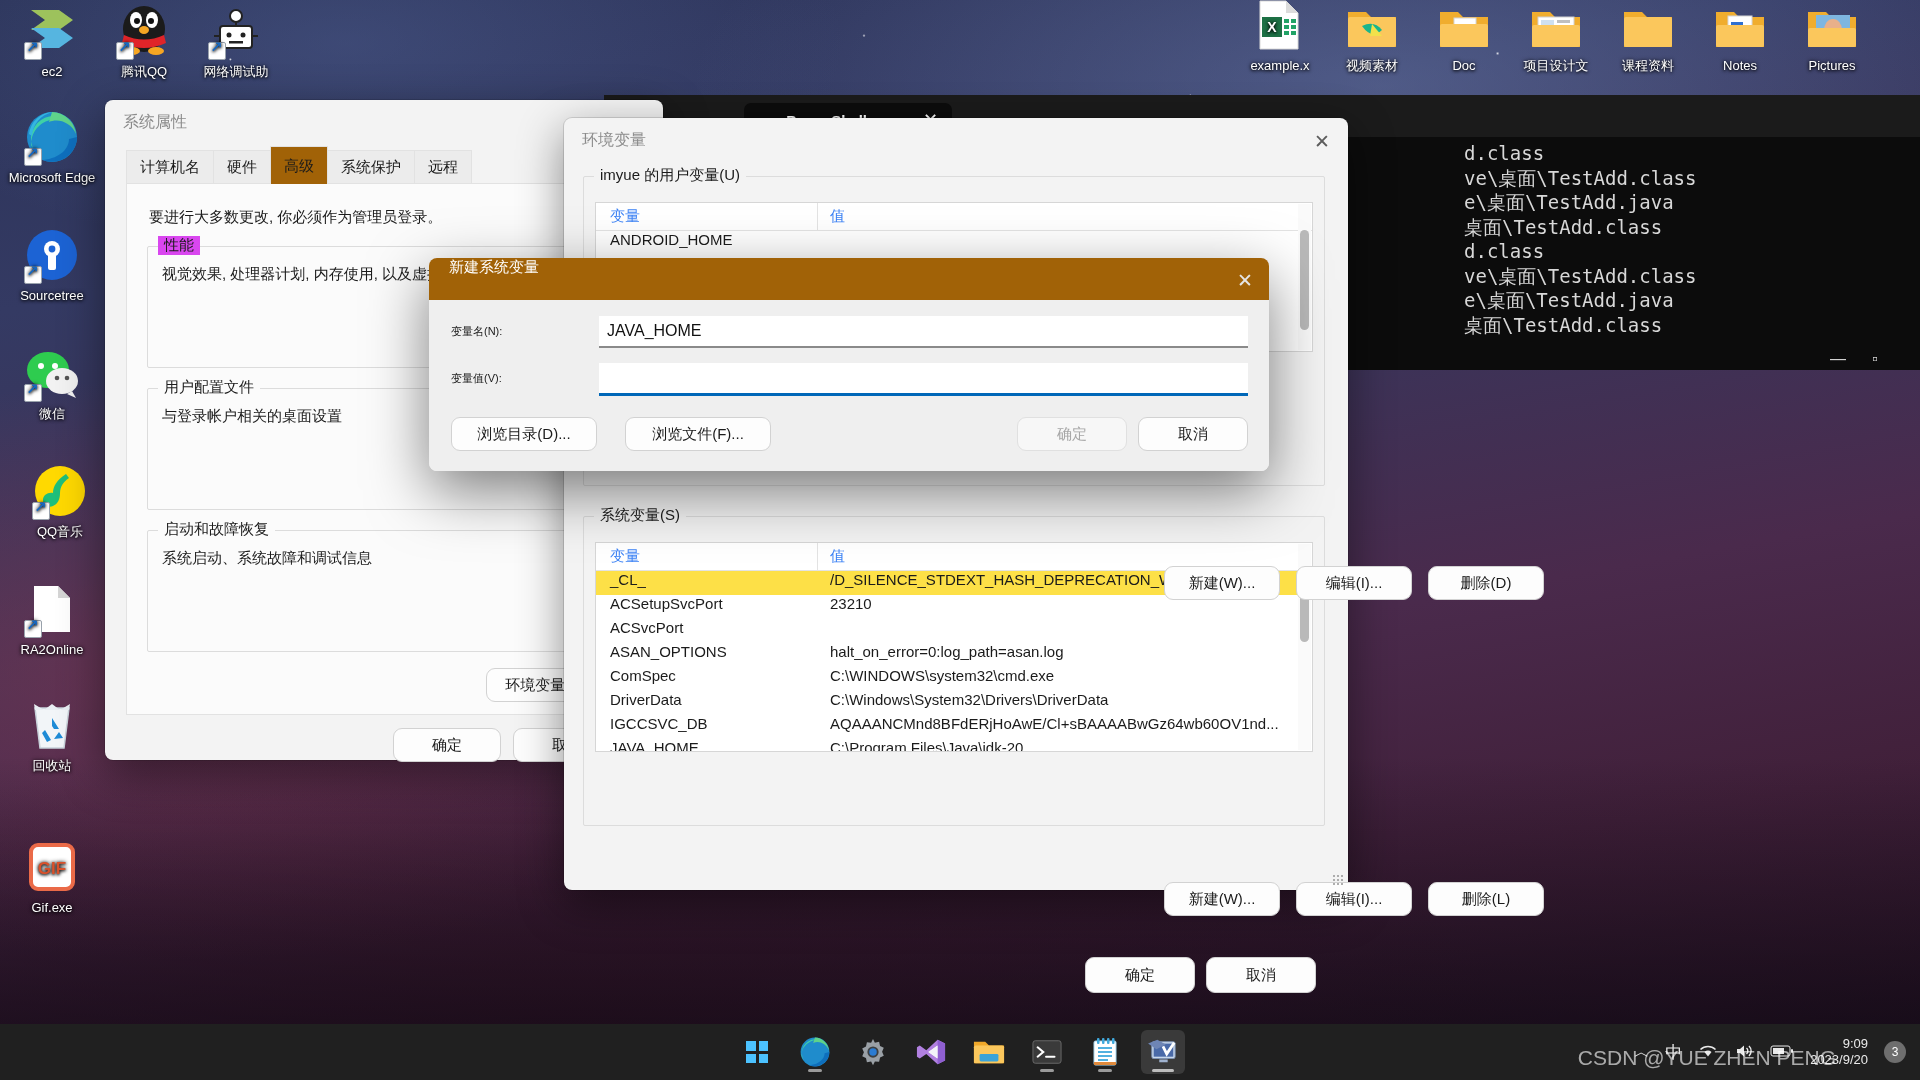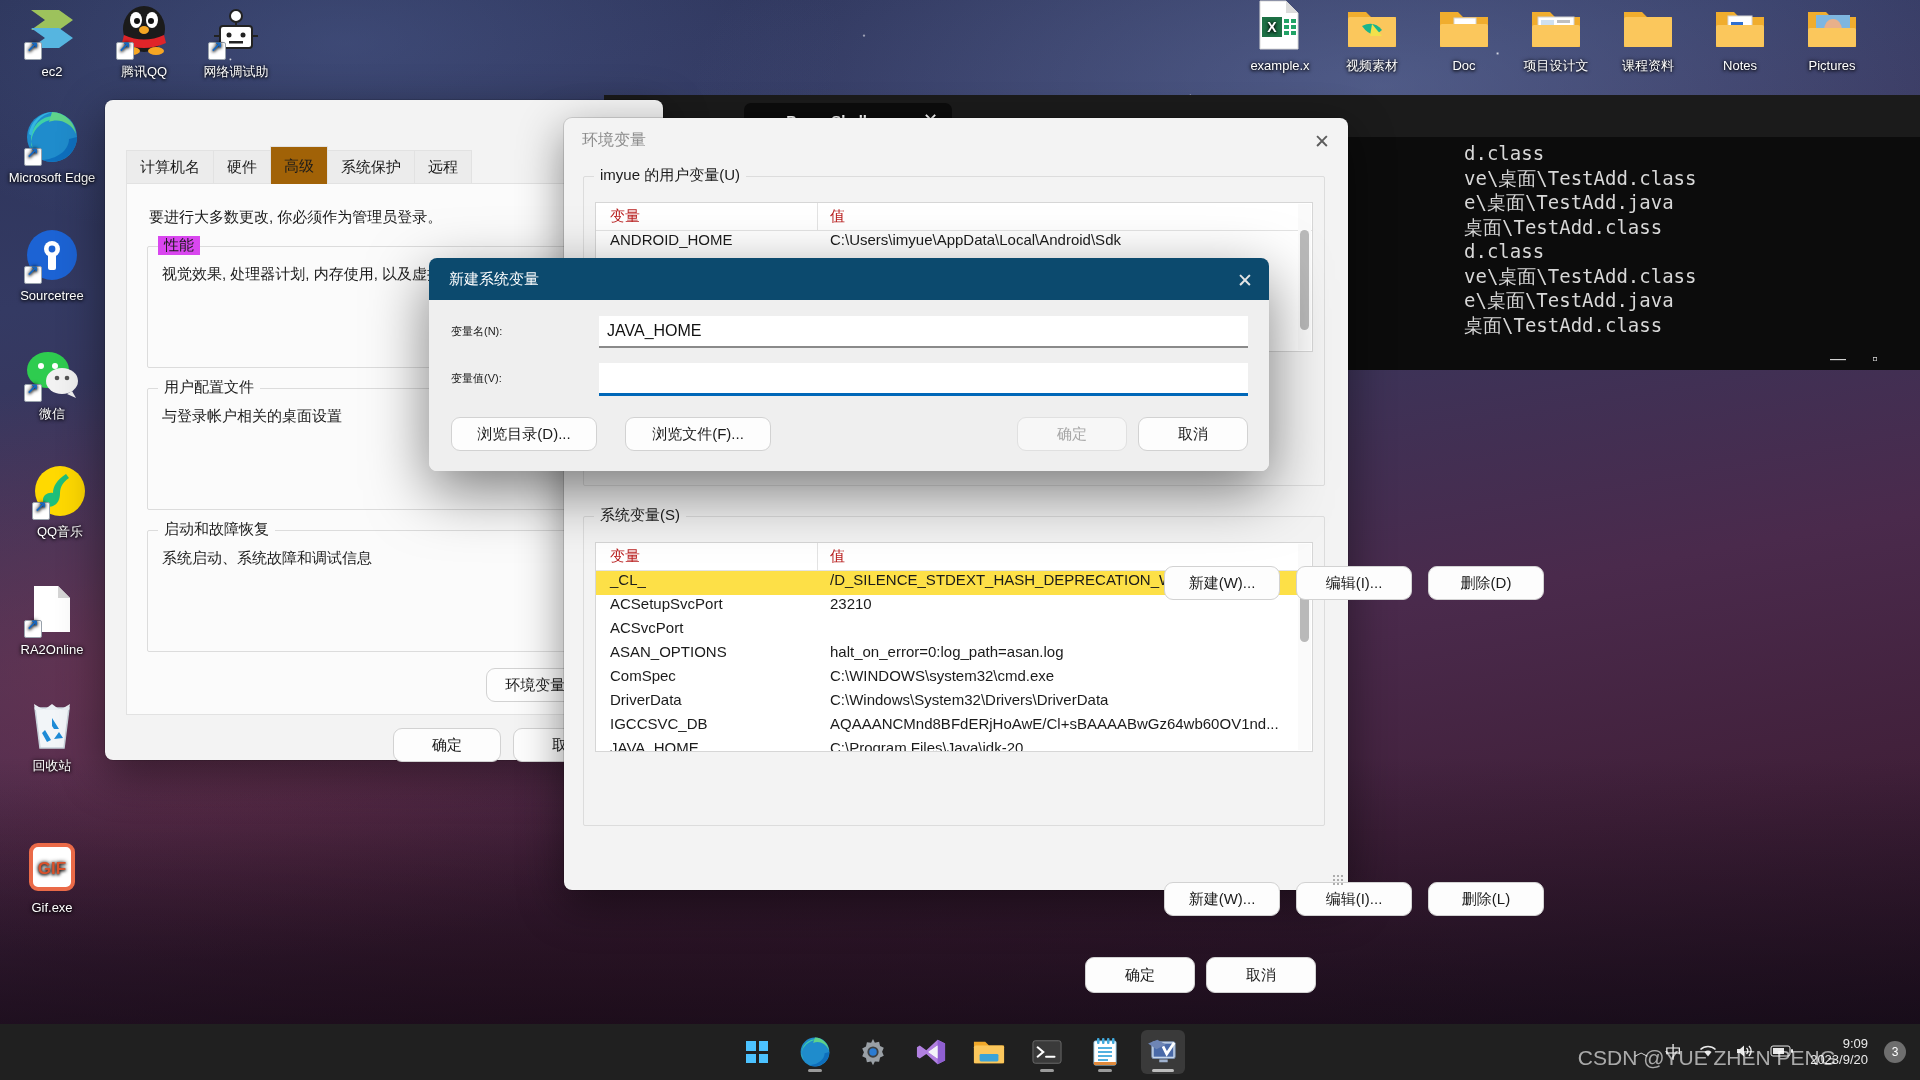--- a/index.html
+++ b/index.html
@@ -125,35 +125,35 @@
   .sp-tab.sel { background:#a16207; padding-top:10px; padding-bottom:8px; position:relative; z-index:2;}
   #spPanel { position:absolute; left:21px; top:83px; width:516px; height:532px;
      background:#fbfbfb; border:1px solid #e2e2e2; }
   .sp-note { position:absolute; left:40px; top:115px; font-size:15px; color:#1b1b1b; }
   .sp-sub { font-size:15px; color:#1b1b1b; }
 
   
   #envWin { left:564px; top:118px; width:784px; height:772px; z-index:200; }
   .tbl { position:absolute; border:1px solid #d6d6d6; background:#fff; overflow:hidden; }
   .tbl-head { display:flex; height:28px; border-bottom:1px solid #e3e3e3;
-     font-size:15px; color:#b91c1c; background:#fff; }
+     font-size:15px; color:#3b82f6; background:#fff; }
   .tbl-head .c1 { width:222px; padding:4px 0 0 14px; border-right:1px solid #e3e3e3; }
   .tbl-head .c2 { flex:1; padding:4px 0 0 12px; }
   .trow { display:flex; height:24px; font-size:15px; color:#1b1b1b; }
   .trow.sel { background:#fde047; }
   .trow .c1 { width:222px; padding-left:14px; overflow:hidden; white-space:nowrap; }
   .trow .c2 { flex:1; padding-left:12px; overflow:hidden; white-space:nowrap; }
   .sbar { position:absolute; right:1px; top:1px; width:13px; bottom:1px; background:#fafafa; }
   .sthumb { position:absolute; right:2px; width:9px; border-radius:5px; background:#b9b9b9; }
 
   
   #newVar { left:429px; top:258px; width:840px; height:213px; z-index:300;
      border-radius:8px; overflow:hidden; box-shadow:0 20px 60px rgba(0,0,0,.5); }
-  #nvTitle { height:42px; background:#0c4a6e; color:#fff; font-size:15px;
-     display:flex; align-items:center; padding-left:20px; }
+  #nvTitle { height:42px; background:#a16207; color:#fff; font-size:15px;
+     display:flex; align-items:flex-start; padding-left:20px; }
   #nvBody { background:#efefef; height:171px; position:relative; }
   .nv-lbl { position:absolute; font-size:11px; color:#1b1b1b; }
   .nv-input { position:absolute; background:#fff; border:none; outline:none;
      font-size:16px; color:#111; padding:0 8px;
      font-family:"Liberation Sans", sans-serif; }
   .nv-underline { position:absolute; height:2px; }
 
   .resize-grip { position:absolute; right:4px; bottom:4px; width:12px; height:12px;
      background-image: radial-gradient(#9a9a9a 1px, transparent 1.2px);
      background-size:4px 4px; opacity:.8; }
@@ -441,20 +441,21 @@
 <span>桌面\TestAdd.class</span></div>
 </div>
 
 <div style="position:absolute; left:1830px; top:345px; width:90px; height:28px; z-index:101;
             color:#d8d8d8; font-size:16px; display:flex; gap:26px; align-items:center;">
   <span>—</span>
   <span>▫</span>
 </div>
 
 <div class="win" id="sysProps">
+  <div class="win-title">系统属性</div>
 
   <div id="spTabs">
     <div class="sp-tab">计算机名</div>
     <div class="sp-tab">硬件</div>
     <div class="sp-tab sel">高级</div>
     <div class="sp-tab">系统保护</div>
     <div class="sp-tab">远程</div>
   </div>
 
   <div id="spPanel">
@@ -490,21 +491,20 @@
     <span class="gb-legend">imyue 的用户变量(U)</span>
   </div>
 
   <div class="tbl" style="left:31px; top:84px; width:718px; height:150px;">
     <div class="tbl-head">
       <div class="c1">变量</div>
       <div class="c2">值</div>
     </div>
     <div class="trow">
       <div class="c1">ANDROID_HOME</div>
-      <div class="c2">C:\Users\imyue\AppData\Local\Android\Sdk</div>
     </div>
     <div class="sbar">
       <div class="sthumb" style="top:26px; height:100px;"></div>
     </div>
   </div>
 
   <div style="position:absolute; left:600px; top:448px; display:flex; gap:16px; z-index:1;">
     <div class="btn" style="width:116px; height:34px;">新建(W)...</div>
     <div class="btn" style="width:116px; height:34px;">编辑(I)...</div>
     <div class="btn" style="width:116px; height:34px;">删除(D)</div>

